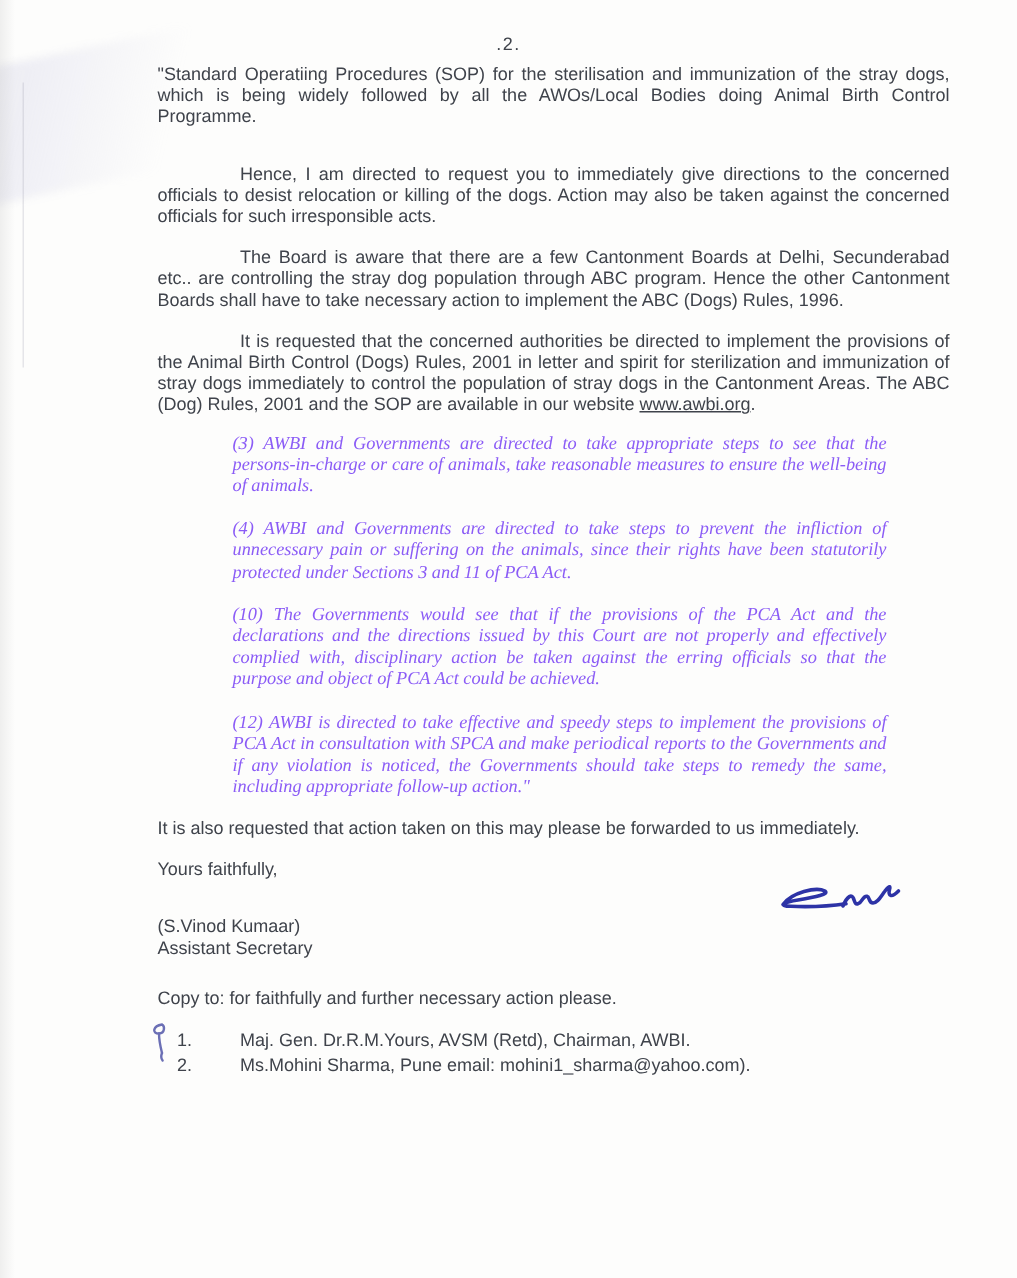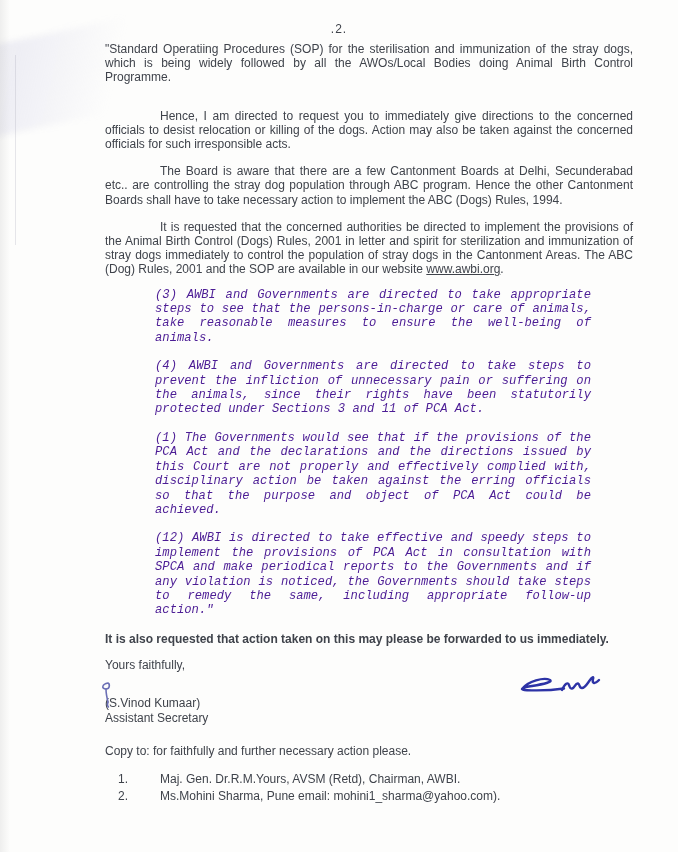--- a/index.html
+++ b/index.html
@@ -43,28 +43,28 @@
     text-align:justify;
     margin:0;
   }
   .indent{text-indent:55px;}
   .mb-lg{margin-bottom:24px;}
   .mb{margin-bottom:13px;}
   .mb-sm{margin-bottom:11px;}
   .mb-q{margin-bottom:15px;}
   .weblink{text-decoration:underline;color:inherit;}
   .quote{
-    font-family:Liberation Mono, monospace;
+    font-family:Liberation Serif, serif;
     font-style:italic;
     font-size:12.2px;line-height:14.4px;
-    color:#4c1d95;
+    color:#8b5cf6;
     text-align:justify;
     margin:0 42px 14px 50px;
   }
-  .closing{margin-top:9px;font-weight:bold;}
+  .closing{margin-top:9px;}
   .signoff{
     margin-top:12px;
     margin-right:25px;
     text-align:left;
     font-size:12px;line-height:15px;
   }
   .signature-svg{display:block;margin:-1px 2px -6px auto;}
   .copy-block{margin-top:18px;font-size:12px;line-height:14.2px;}
   .copy-list{margin-top:13px;}
   .copy-row{display:flex;line-height:17px;}
@@ -81,30 +81,30 @@
   <div class="edge-shade"></div>
 
   <div class="pageno">.2.</div>
 
   <div class="content">
 
     <p class="para mb-lg">"Standard Operatiing Procedures (SOP) for the sterilisation and immunization of the stray dogs, which is being widely followed by all the AWOs/Local Bodies doing Animal Birth Control Programme.</p>
 
     <p class="para indent mb">Hence, I am directed to request you to immediately give directions to the concerned officials to desist relocation or killing of the dogs. Action may also be taken against the concerned officials for such irresponsible acts.</p>
 
-    <p class="para indent mb">The Board is aware that there are a few Cantonment Boards at Delhi, Secunderabad etc.. are controlling the stray dog population through ABC program. Hence the other Cantonment Boards shall have to take necessary action to implement the ABC (Dogs) Rules, 1994.</p>
+    <p class="para indent mb">The Board is aware that there are a few Cantonment Boards at Delhi, Secunderabad etc.. are controlling the stray dog population through ABC program. Hence the other Cantonment Boards shall have to take necessary action to implement the ABC (Dogs) Rules, 1996.</p>
 
     <p class="para indent mb-sm"><span>It is requested that the concerned authorities be directed to implement the provisions of the Animal Birth Control (Dogs) Rules, 2001 in letter and spirit for sterilization and immunization of stray dogs immediately to control the population of stray dogs in the Cantonment Areas. The ABC (Dog) Rules, 2001 and the SOP are available in our website </span><span class="weblink">www.awbi.org</span><span>.</span></p>
 
 
     <p class="quote">(3) AWBI and Governments are directed to take appropriate steps to see that the persons-in-charge or care of animals, take reasonable measures to ensure the well-being of animals.</p>
 
     <p class="quote">(4) AWBI and Governments are directed to take steps to prevent the infliction of unnecessary pain or suffering on the animals, since their rights have been statutorily protected under Sections 3 and 11 of PCA Act.</p>
 
-    <p class="quote">(1) The Governments would see that if the provisions of the PCA Act and the declarations and the directions issued by this Court are not properly and effectively complied with, disciplinary action be taken against the erring officials so that the purpose and object of PCA Act could be achieved.</p>
+    <p class="quote">(10) The Governments would see that if the provisions of the PCA Act and the declarations and the directions issued by this Court are not properly and effectively complied with, disciplinary action be taken against the erring officials so that the purpose and object of PCA Act could be achieved.</p>
 
     <p class="quote">(12) AWBI is directed to take effective and speedy steps to implement the provisions of PCA Act in consultation with SPCA and make periodical reports to the Governments and if any violation is noticed, the Governments should take steps to remedy the same, including appropriate follow-up action."</p>
 
     <p class="para closing">It is also requested that action taken on this may please be forwarded to us immediately.</p>
 
     <div class="signoff">
       <div>Yours faithfully,</div>
       <svg class="signature-svg" width="92" height="30" viewBox="0 0 92 30">
         <g fill="none" stroke="#2d33a6" stroke-width="2.4" stroke-linecap="round" stroke-linejoin="round">
           <path d="M8 17 C14 9, 30 5, 36 8 C39 10, 30 12, 18 14 C8 15.5, 5 18, 13 18.2 C28 18.8, 40 18, 50 16.5"></path>

